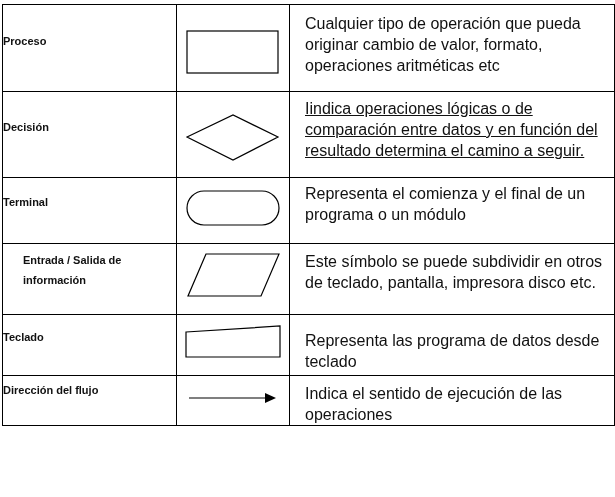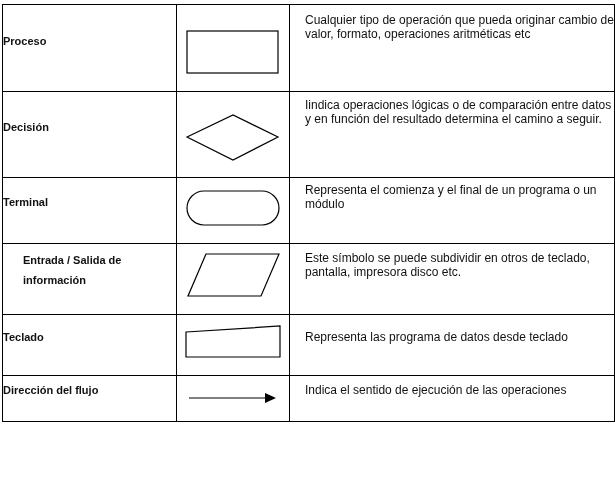--- a/index.html
+++ b/index.html
@@ -14,21 +14,21 @@
       border: 1.3px solid #000; padding: 0; vertical-align: top;
     }
     col.c1 { width: 174px; }
     col.c2 { width: 113px; }
     col.c3 { width: 325px; }
     .name {
       font-weight: bold; font-size: 11px; 
       line-height: 20px;
     }
     .desc {
-      font-size: 12px; line-height: 14px; padding-left: 15px; padding-right: 0;
+      font-size: 16px; line-height: 21px; padding-left: 15px; padding-right: 0;
     }
     .sym { position: relative; }
     .sym svg { position: absolute; left: 0; top: 0; }
   </style>
 </head>
 <body>
 
 <table class="symbols">
   <colgroup>
       <col class="c1">
@@ -54,21 +54,21 @@
     <tr style="height:86px;">
       <td>
         <div class="name" style="padding-top:25px;">Decisión</div>
       </td>
       <td class="sym">
         <svg width="113" height="86">
           <polygon points="10,45 56,23 101,45 56,68" fill="none" stroke="#000" stroke-width="1.2"></polygon>
         </svg>
       </td>
       <td>
-        <div class="desc" style="padding-top:6px;">Iindica operaciones lógicas o de comparación entre datos y en función del resultado determina el camino a seguir.</div>
+        <div class="desc" style="padding-top:6px;text-decoration:underline;">Iindica operaciones lógicas o de comparación entre datos y en función del resultado determina el camino a seguir.</div>
       </td>
     </tr>
 
     <tr style="height:66px;margin-left:43px;">
       <td>
         <div class="name" style="padding-top:14px;">Terminal</div>
       </td>
       <td class="sym">
         <svg width="113" height="66">
           <rect x="10" y="13" width="92" height="34" rx="17" ry="17" fill="none" stroke="#000" stroke-width="1.2"></rect>

